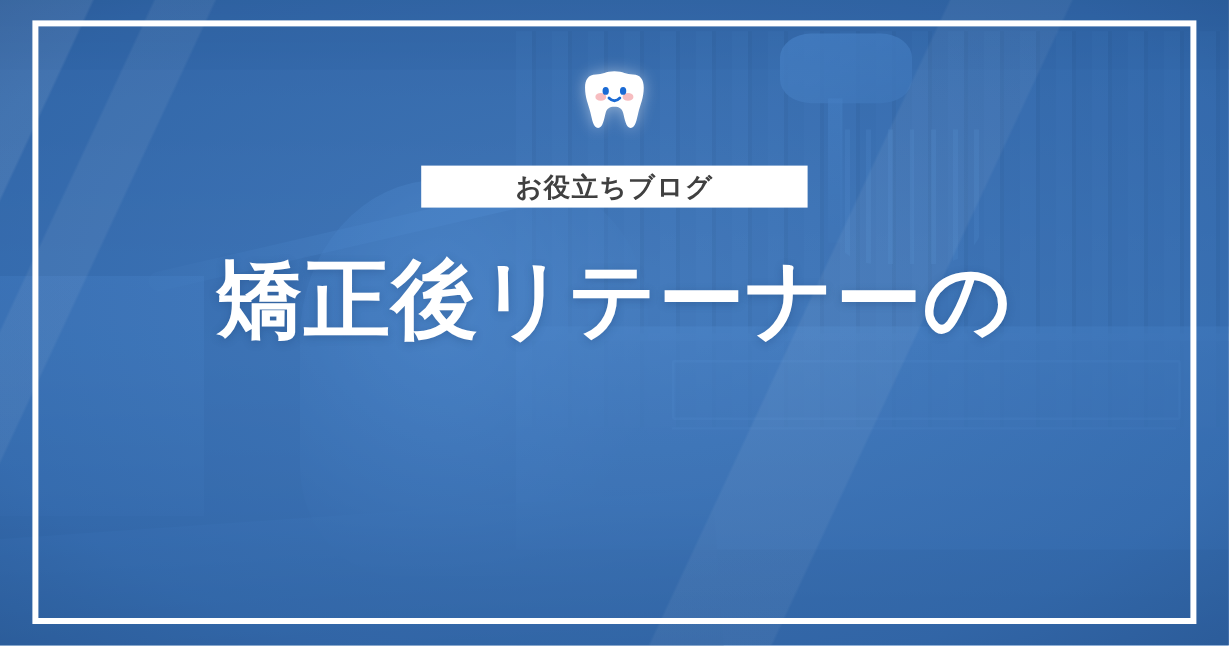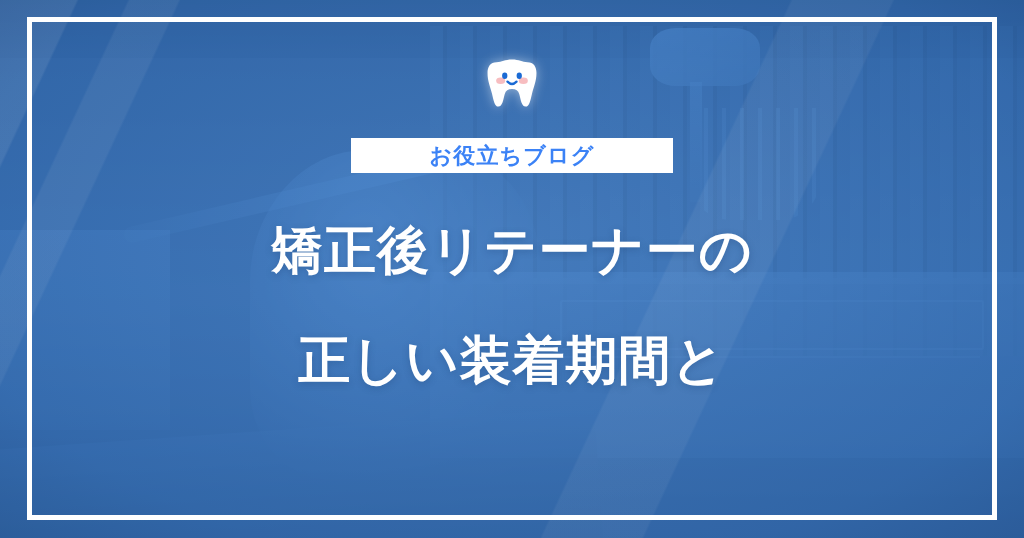--- a/index.html
+++ b/index.html
@@ -193,35 +193,35 @@
   .badge {
     margin-top: 26px;
     background: #ffffff;
     width: 322px;
     height: 35px;
     display: flex;
     align-items: center;
     justify-content: center;
   }
   .badge-text {
-    color: #3b82f6;
+    color: #404040;
     font-size: 22px;
     font-weight: bold;
     letter-spacing: 1.2px;
     line-height: 1;
     white-space: nowrap;
     font-family: Liberation Serif, serif;
   }
 
   .title {
     margin-top: 22px;
     text-align: center;
     color: #ffffff;
     font-weight: bold;
-    font-size: 52px;
+    font-size: 72px;
     line-height: 110px;
     letter-spacing: 1px;
     text-shadow: 0 2px 7px rgba(26,62,112,0.30);
     white-space: nowrap;
   }
   .title-line { display: block; }
 </style>
 </head>
 <body>
 
@@ -273,17 +273,16 @@
       <ellipse cx="40" cy="24" rx="2.9" ry="3.6" fill="#1a6ad4"></ellipse>
       <path d="M27 30.5 Q32 35.5 37 30.5" stroke="#1a6ad4" stroke-width="2.6" fill="none" stroke-linecap="round"></path>
     </svg>
 
     <div class="badge">
       <span class="badge-text">お役立ちブログ</span>
     </div>
 
     <div class="title">
       <span class="title-line">矯正後リテーナーの</span>
-      <span class="title-line">正しい装着期間と</span>
     </div>
 
   </div>
 </div>
 
 </body></html>

